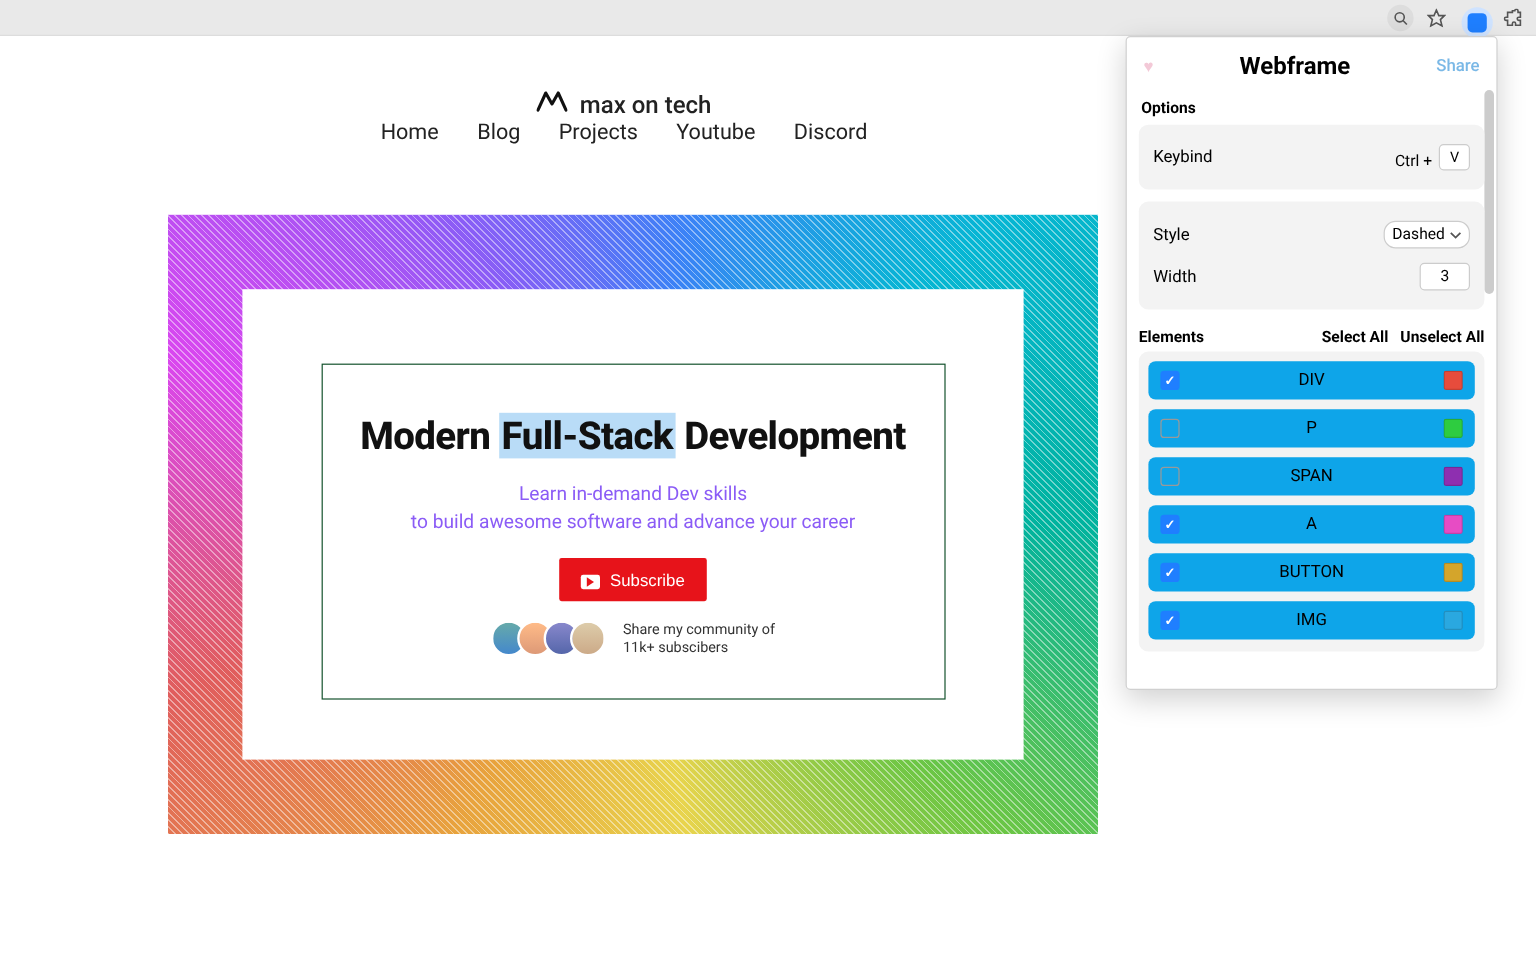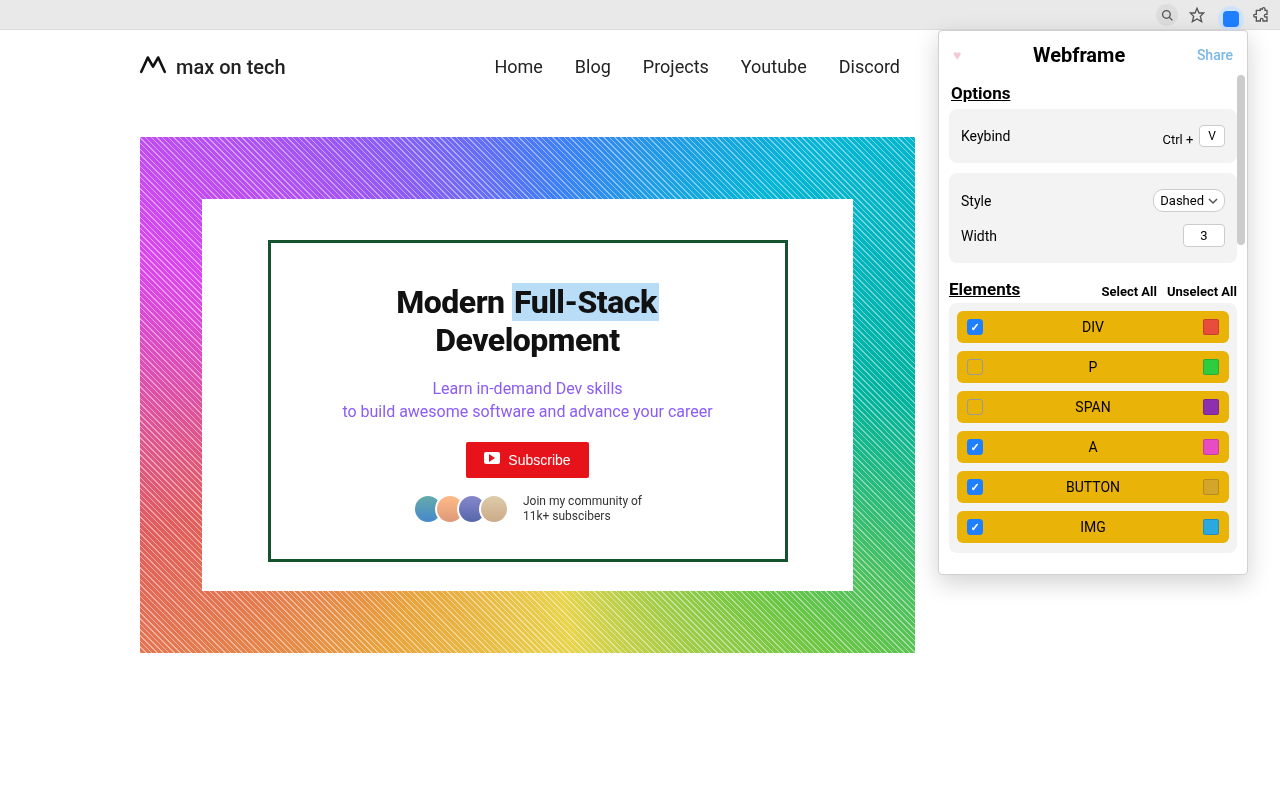--- a/index.html
+++ b/index.html
@@ -9,68 +9,68 @@
     .browser-bar { height: 30px; background: #e9e9e9; border-bottom: 1px solid #ddd; position: relative; }
     .browser-icons { position: absolute; right: 8px; top: 4px; display: flex; gap: 8px; align-items: center; }
     .browser-icon { width: 22px; height: 22px; display: flex; align-items: center; justify-content: center; border-radius: 50%; font-size: 14px; color: #555; }
     .browser-icon.zoom { background: #ddd; }
     .ext-highlight { position: absolute; right: 28px; top: 2px; width: 26px; height: 26px; border-radius: 50%; background:#cfe3ff; display:flex; align-items:center; justify-content:center; }
     .ext-highlight-inner { width:16px; height:16px; background:#1f7fff; border-radius:4px; }
     
     
     .page { position: absolute; top: 30px; left: 0; right: 0; bottom: 0; background: #fff; }
     .header-wrap { width: 100%; background:#fff; }
-    .header-inner { max-width: 1050px; display:flex; align-items:center; justify-content:space-between; padding: 24px 0 28px 0; margin-left: 140px; width: 760px; }
+    .header-inner { max-width: 1050px; display:flex; align-items:center; justify-content:space-between; padding: 44px 0 28px 0; margin-left: 140px; width: 760px; flex-direction: column; }
     .logo { display: flex; align-items: center; gap: 10px; }
     .logo-mark { font-weight: 900; font-size: 22px; letter-spacing: -1px; }
     .logo-text { font-size: 20px; font-weight: 500; color: #222; }
     .nav { display: flex; gap: 32px; }
     .nav a { text-decoration: none; color: #222; font-size: 18px; font-weight: 400; }
     
     
     .hero-wrap { margin: 30px 0 0 140px; width: 775px; height: 516px; position: relative; background: conic-gradient(from 90deg at 50% 50%, #00b39e, #6cc644, #e8d44d, #e8a33d, #e05d5d, #d946ef, #8b5cf6, #3b82f6, #06b6d4, #00b39e); padding: 62px; }
     .hero-lines::before { content:""; position:absolute; inset:0; background: repeating-linear-gradient(45deg, rgba(255,255,255,0.45) 0 1px, transparent 1px 4px); pointer-events:none; }
     .hero-white { background: #fff; width: 100%; height: 100%; display:flex; align-items:center; justify-content:center; position:relative; }
-    .hero-card { background:#fff; border: 3px solid #14532d; width: 520px; padding: 40px 30px 34px; text-align:center; box-shadow: 0 0 0 rgba(0,0,0,0); margin-top: 12px; }
+    .hero-card { background:#fff; border: 1px solid #14532d; width: 520px; padding: 40px 30px 34px; text-align:center; box-shadow: 0 0 0 rgba(0,0,0,0); margin-top: 12px; }
     .hero-title { font-size: 32px; font-weight: 800; color:#111; letter-spacing:-0.5px; }
     .hero-title .hl { background: #b9dcf7; padding: 0 2px; }
     .hero-sub { margin-top: 18px; font-size: 16px; color:#8b5cf6; line-height:1.45; font-weight:400; }
-    .sub-btn { margin-top: 18px; display:inline-flex; align-items:flex-start; gap:8px; background:#e7131a; color:#fff; border:none; padding: 10px 18px; font-size:14px; font-weight:500; cursor:pointer; border-radius:2px; }
+    .sub-btn { margin-top: 18px; display:inline-flex; align-items:flex-end; gap:8px; background:#e7131a; color:#fff; border:none; padding: 10px 18px; font-size:14px; font-weight:500; cursor:pointer; border-radius:2px; }
     .yt-icon { width:16px; height:12px; background:#fff; border-radius:2px; position:relative; display:inline-block; }
     .yt-icon::after { content:""; position:absolute; left:5px; top:2px; border-left:6px solid #e7131a; border-top:4px solid transparent; border-bottom:4px solid transparent; }
     .community { margin-top: 16px; display:flex; align-items:center; justify-content:center; gap:14px; }
     .avatars { display:flex; }
     .avatar { width:30px; height:30px; border-radius:50%; border:2px solid #fff; margin-left:-8px; background:#bcd; }
     .avatar:first-child{ margin-left:0; }
     .avatar.a1{ background: linear-gradient(#6aa, #48c); }
     .avatar.a2{ background: linear-gradient(#fb8, #d97); }
     .avatar.a3{ background: linear-gradient(#88c, #56a); }
     .avatar.a4{ background: linear-gradient(#dca, #ca8); }
     .community-text { font-size:12px; color:#333; text-align:left; line-height:1.3; }
     
     
     .panel { position:absolute; top:30px; right:32px; width: 310px; height: 545px; background:#fff; border:1px solid #d0d0d0; border-radius:4px; box-shadow: 0 8px 24px rgba(0,0,0,0.18); overflow:hidden; z-index:10; }
     .panel-head { display:flex; align-items:center; justify-content:space-between; padding: 12px 14px 6px; }
     .panel-heart { color:#f3c9d7; font-size:14px; }
     .panel-title { font-weight:700; font-size:20px; flex:1; text-align:center; }
     .panel-share { color:#7ab8e6; font-size:14px; font-weight:500; }
     .panel-body { padding: 4px 10px 10px; height: calc(100% - 40px); overflow:hidden; position:relative; }
     .panel-scroll { position:absolute; right:2px; top:44px; width:8px; height:170px; background:#ccc; border-radius:4px; }
-    .section-title { font-weight:700; font-size:17px; padding: 6px 2px 6px; text-decoration: underline; }
+    .section-title { font-weight:700; font-size:13px; padding: 6px 2px 6px; }
     .option-box { background:#f3f3f3; border-radius:8px; padding: 10px 12px; margin-bottom:10px; }
     .option-row { display:flex; align-items:center; justify-content:space-between; padding:6px 0; font-size:14px; }
     .keybind-val { display:flex; align-items:flex-end; gap:6px; font-size:13px; }
     .kbd-box { background:#fff; border:1px solid #ccc; border-radius:4px; padding:3px 8px; font-size:12px; min-width:22px; text-align:center; }
     .select-box { background:#fff; border:1px solid #ccc; border-radius:10px; padding:3px 6px; font-size:13px; display:flex; align-items:center; gap:4px; }
     .width-input { background:#fff; border:1px solid #ccc; border-radius:4px; padding:3px 10px; font-size:13px; width:42px; text-align:center; }
     .elements-head { display:flex; align-items:flex-end; justify-content:space-between; padding: 6px 0 4px; }
     .el-actions { font-size:13px; color:#000000; display:flex; gap:10px;font-weight:bold; }
     .el-actions span { cursor:pointer; }
     .el-list { background:#f3f3f3; border-radius:8px; padding:8px; height: 250px; overflow:hidden; }
-    .el-row { background:#eab308; border-radius:6px; display:flex; align-items:flex-start; padding:8px 10px; margin-bottom:8px; }
+    .el-row { background:#0ea5e9; border-radius:6px; display:flex; align-items:flex-start; padding:8px 10px; margin-bottom:8px; }
     .el-check { width:16px; height:16px; border:1.5px solid #999; border-radius:3px; display:flex; align-items:center; justify-content:center; flex-shrink:0; }
     .el-check.checked { background:#1f7fff; border-color:#1f7fff; }
     .el-check.checked::after { content:"✓"; color:#fff; font-size:11px; font-weight:bold; }
     .el-label { flex:1; text-align:center; font-size:14px; font-weight:400; }
     .el-swatch { width:16px; height:16px; border-radius:2px; flex-shrink:0; border:1px solid rgba(0,0,0,0.15); }
   </style>
 </head>
 <body>
 
 <div class="browser-bar">
@@ -134,21 +134,21 @@
           <span>Subscribe</span>
         </button>
         <div class="community">
           <div class="avatars">
             <div class="avatar a1"></div>
             <div class="avatar a2"></div>
             <div class="avatar a3"></div>
             <div class="avatar a4"></div>
           </div>
           <div class="community-text">
-            <span>Join my community of</span><br>
+            <span>Share my community of</span><br>
             <span>11k+ subscibers</span>
           </div>
         </div>
       </div>
     </div>
   </div>
 </div>
 
 <div class="panel">
   <div class="panel-head">

